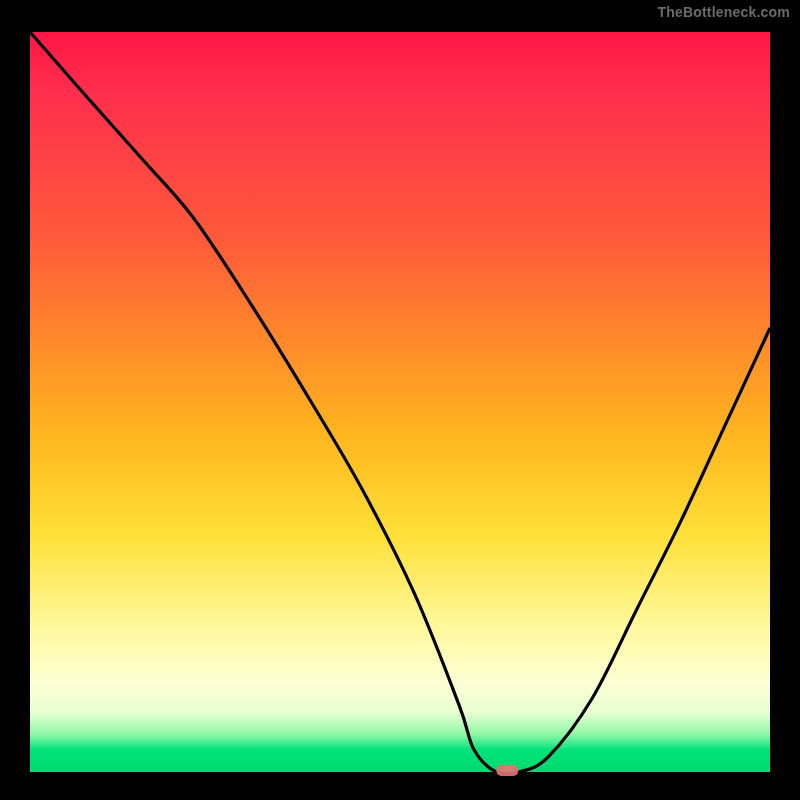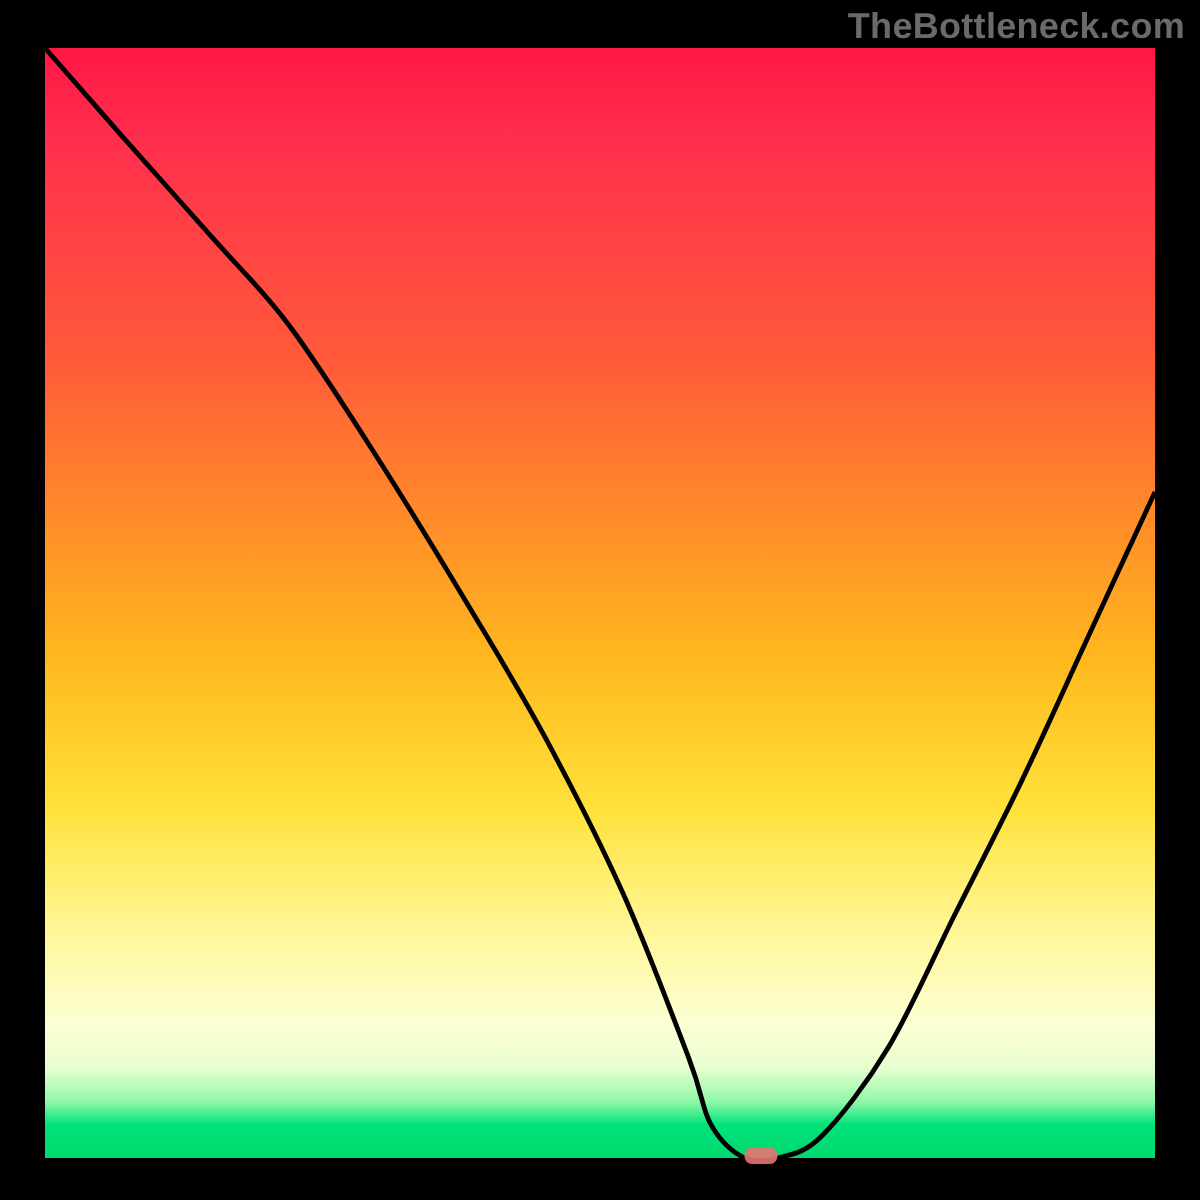--- a/index.html
+++ b/index.html
@@ -15,21 +15,21 @@
     position: relative;
     width: 800px;
     height: 800px;
     background: #000;
   }
   .watermark {
     position: absolute;
     top: 4px;
     right: 10px;
     color: #6a6a6a;
-    font-size: 24px;
+    font-size: 14px;
     font-weight: 600;
     letter-spacing: 0.2px;
     z-index: 5;
   }
   .plot {
     position: absolute;
     left: 30px;
     top: 32px;
     width: 740px;
     height: 740px;

